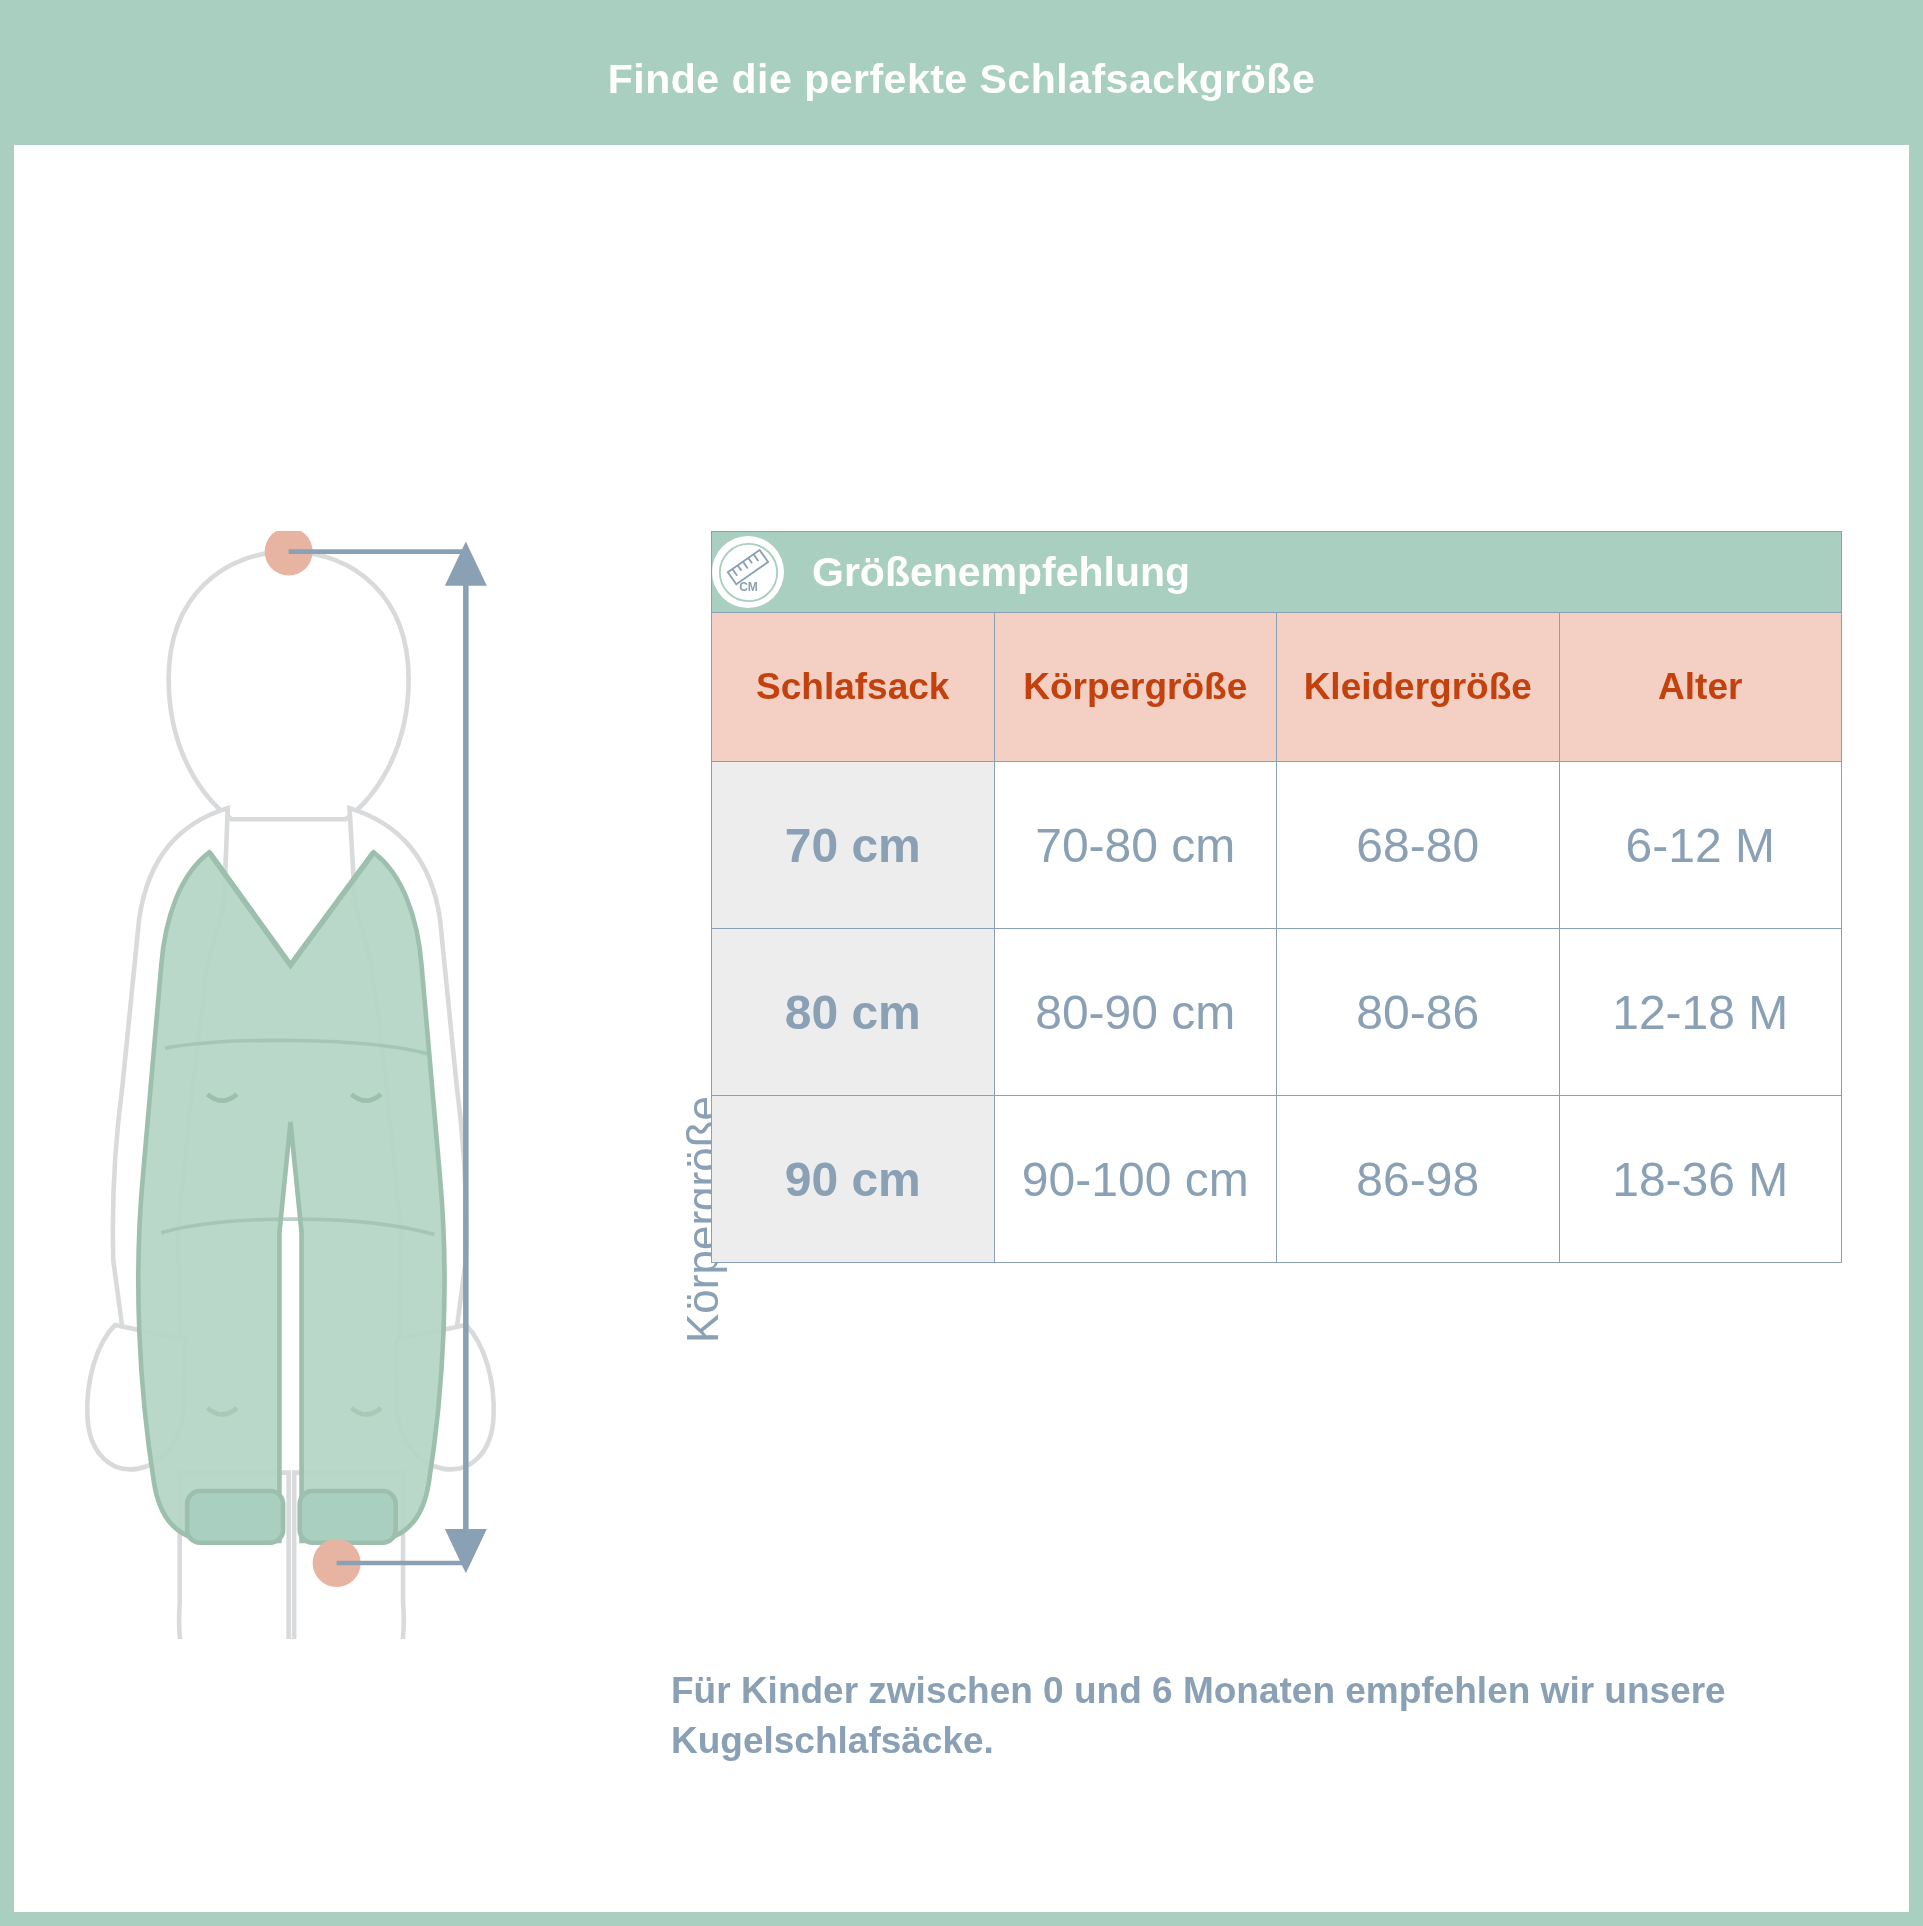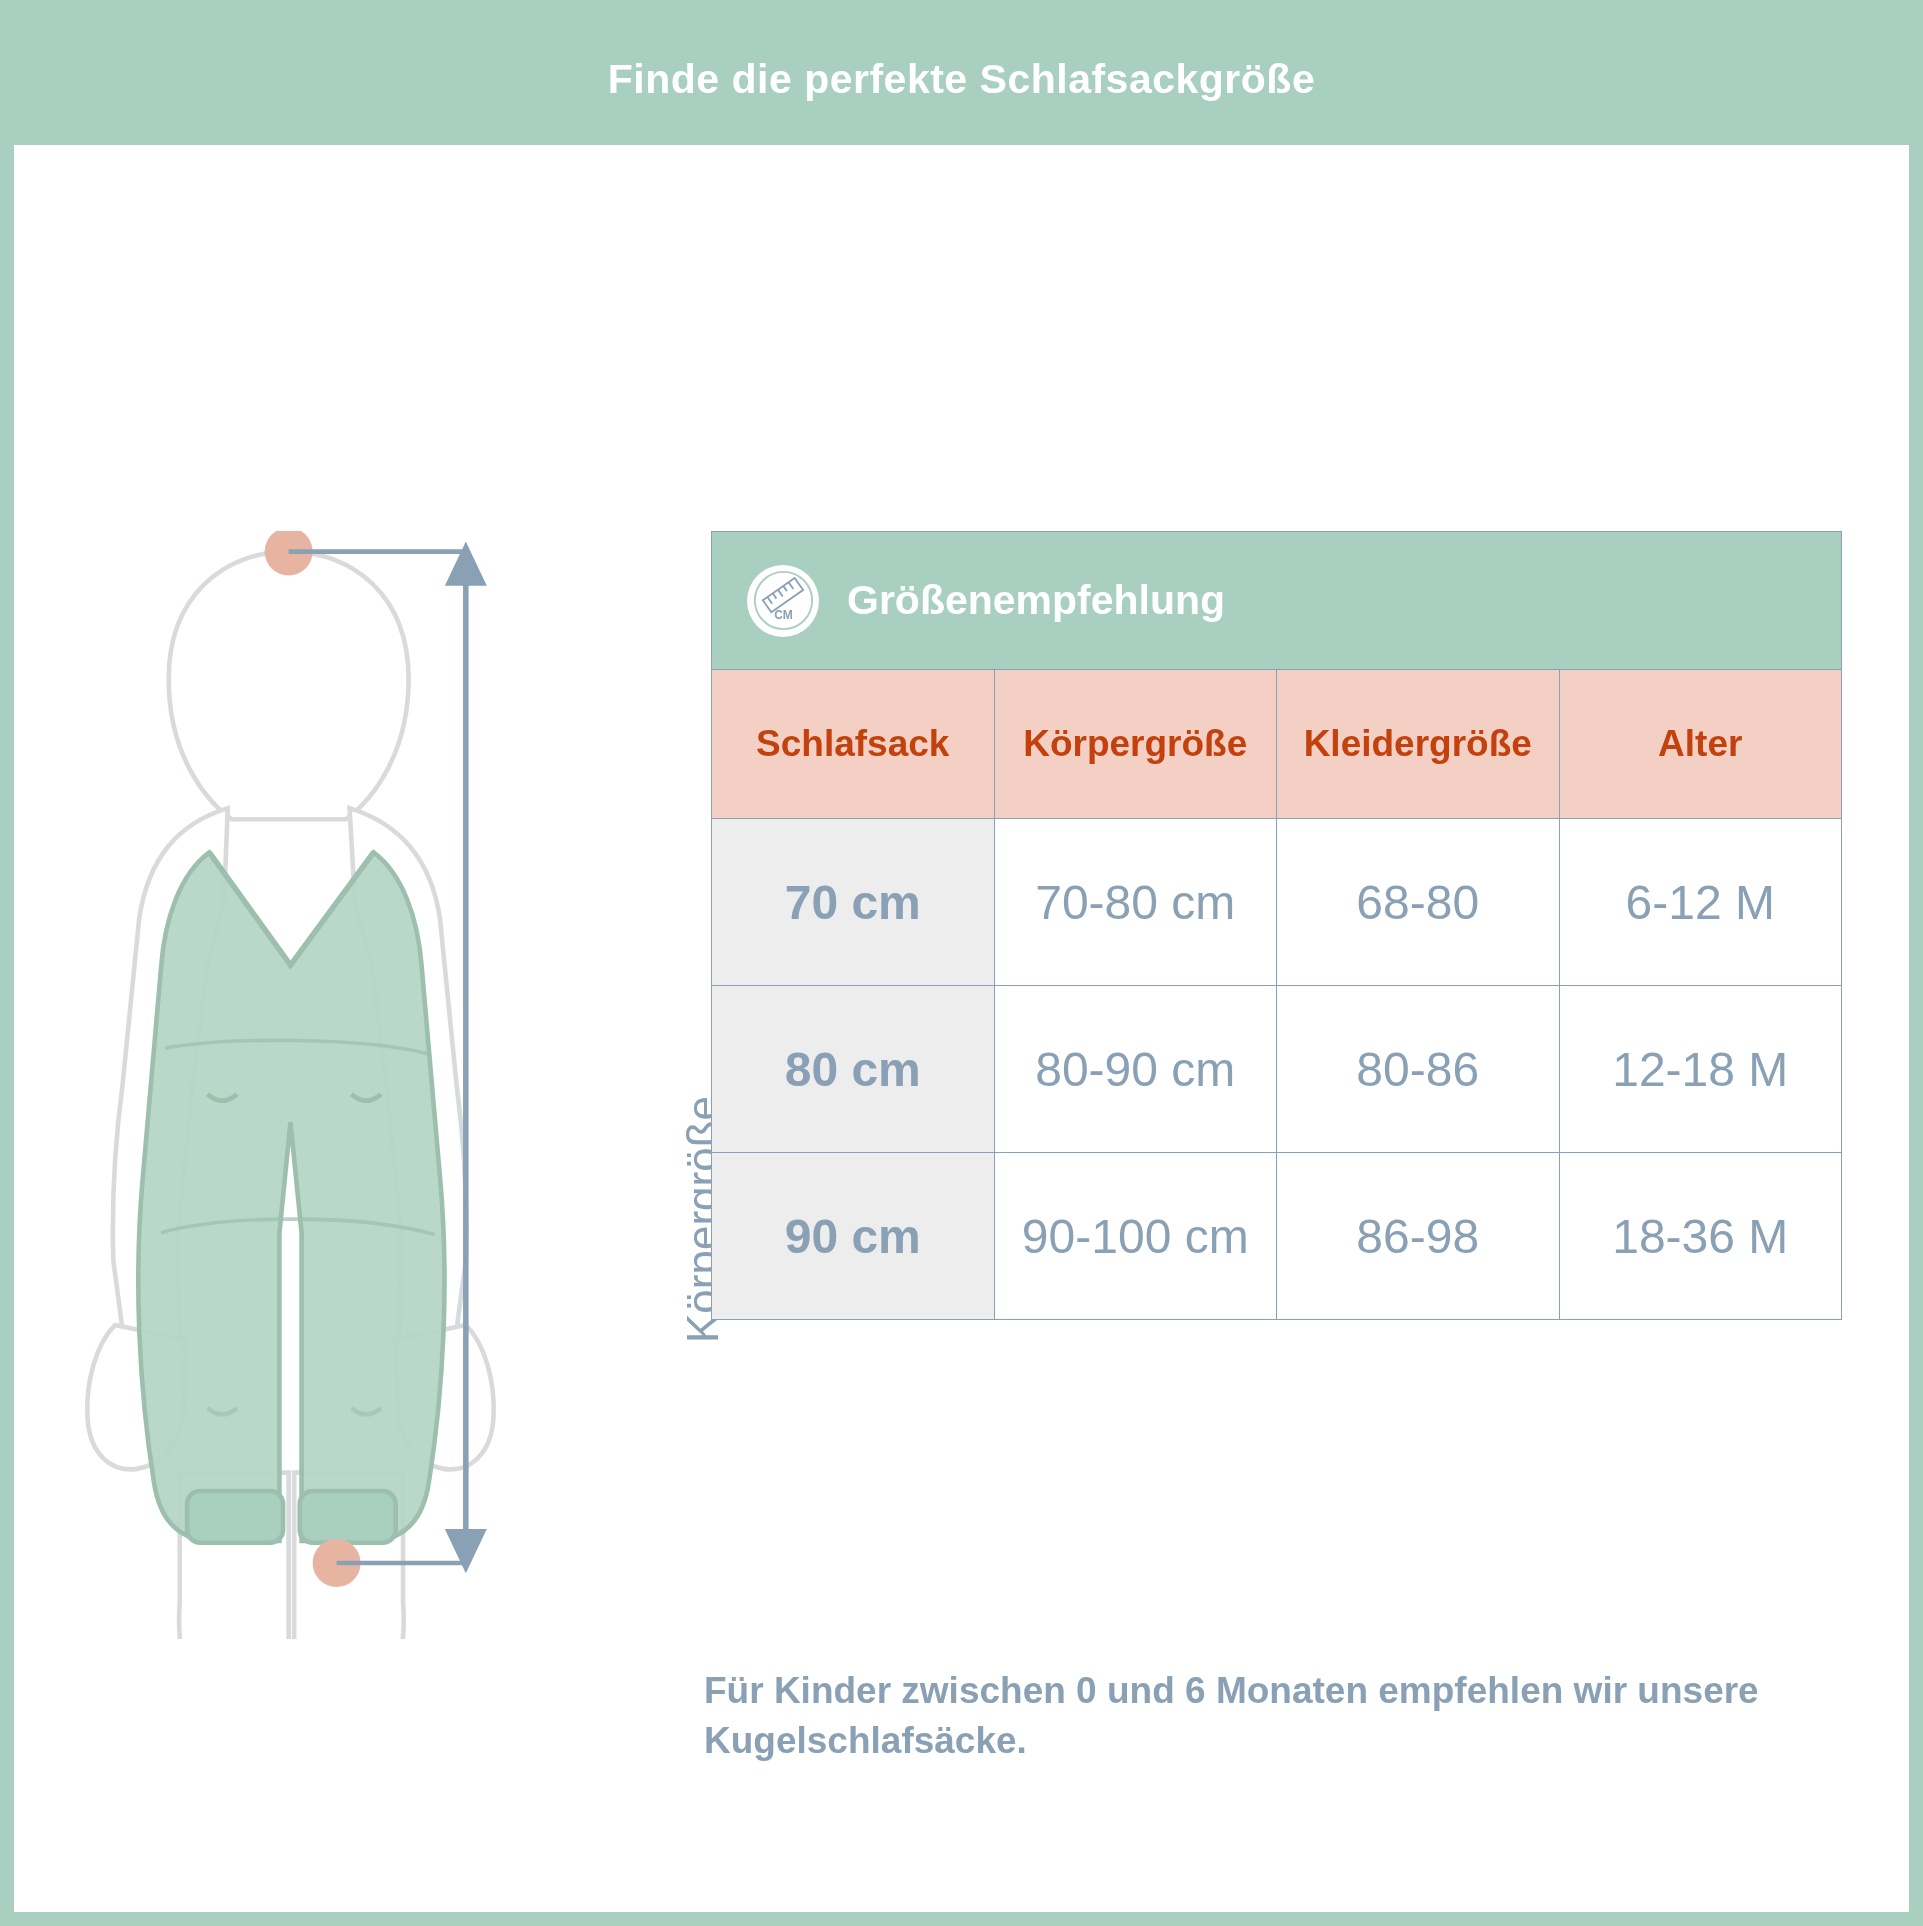--- a/index.html
+++ b/index.html
@@ -62,22 +62,21 @@
   .table-wrap {
     position: absolute;
     left: 697px;
     top: 517px;
     width: 1131px;
   }
   .tbl-head-band {
     display: flex;
     align-items: center;
     background: #a9cfc0;
-    height: 138px;
-    padding-left: 35px;
+    height: 81px;
     box-sizing: border-box;
     border: 1.8px solid #8aa0b5;
     border-bottom: none;
   }
   .ruler-icon {
     width: 72px;
     height: 72px;
     border-radius: 50%;
     background: #ffffff;
     display: flex;
@@ -117,21 +116,21 @@
     font-weight: normal;
     background: #ffffff;
   }
   table.size-table td.first-col {
     background: #ededee;
     color: #8aa0b5;
     font-weight: bold;
   }
   .footnote {
     position: absolute;
-    left: 690px;
+    left: 657px;
     top: 1652px;
     width: 1135px;
     color: #8aa0b5;
     font-size: 37px;
     font-weight: bold;
     line-height: 1.35;
   }
 </style>
 </head>
 <body>

